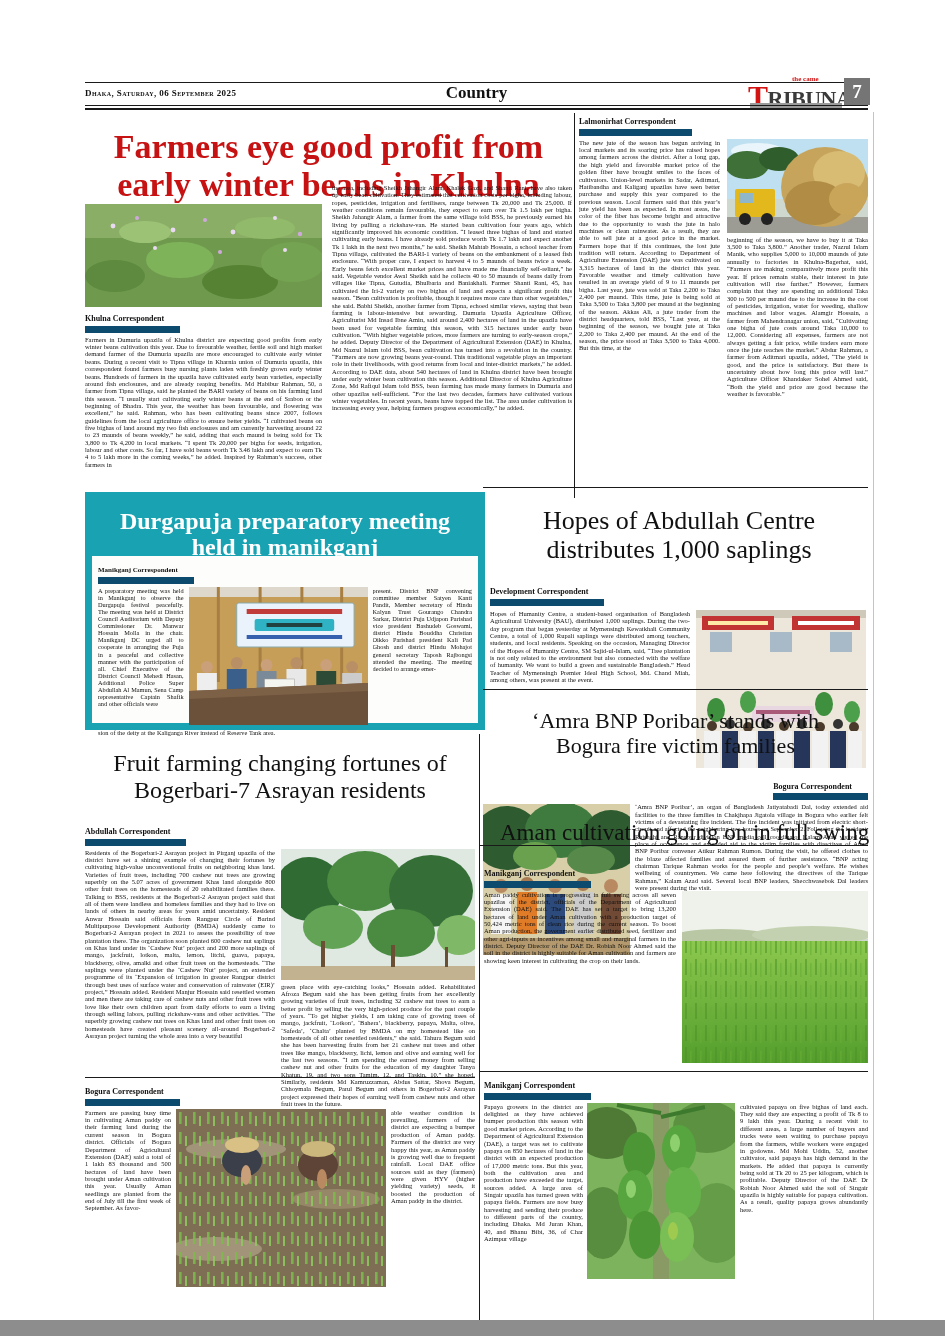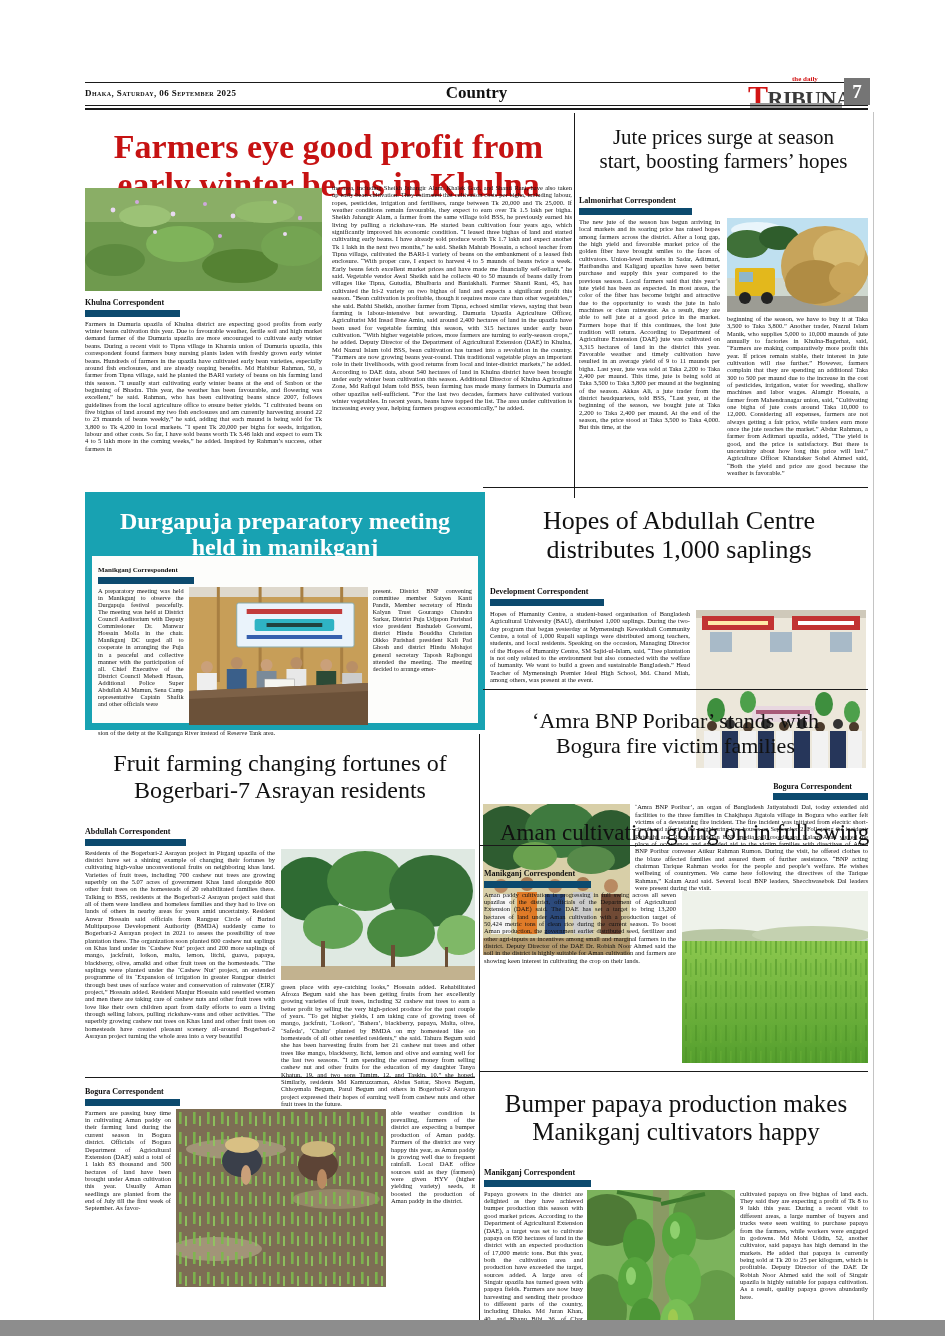--- a/index.html
+++ b/index.html
@@ -25,21 +25,21 @@
   #mh-title{position:absolute;left:0;top:4px;white-space:nowrap;font-weight:800;letter-spacing:-.5px;}
   #mh-title .t-init{color:#d21414;font-size:30px;}
   #mh-title .t-rest{color:#3a3a3a;font-size:22px;}
   #mh-bar{position:absolute;left:2px;top:28px;width:92px;height:6px;background:#9a9a9a;}
   #mh-pagebox{position:absolute;left:96px;top:3px;width:26px;height:27px;background:#757575;
               color:#fff;font-size:19px;font-weight:700;text-align:center;line-height:27px;}
   
   .article{position:absolute;}
   #beans{left:85px;top:112px;width:487px;height:390px;}
   #beans .hl{font-size:34px;}
-  #beans-left{position:absolute;left:0;top:76px;width:237px;height:304px;}
+  #beans-left{position:absolute;left:0;top:92px;width:237px;height:304px;}
   #beans-photo{width:237px;height:103px;}
   #beans-col1{height:178px;}
   #beans-col2{position:absolute;left:247px;top:72px;width:240px;height:318px;}
   #jute{left:579px;top:110px;width:289px;height:393px;}
   #jute .hl{font-size:21px;}
   .jute-cols{display:flex;gap:7px;}
   .jute-col{width:141px;}
   #jute-col1{height:316px;}
   #jute-photo{width:141px;height:94px;margin-bottom:3px;}
   #jute-col2{height:219px;}
@@ -91,21 +91,21 @@
 </style>
 </head>
 <body>
 
 <div id="paper">
 
   <div class="hrule" style="left:85px;top:82px;width:783px;"></div>
   <div class="abs" id="date-line">Dhaka, Saturday, 06 September 2025</div>
   <div class="abs" id="section-label">Country</div>
   <div class="abs" id="masthead">
-    <div id="mh-tagline">the daily</div>
+    <div id="mh-tagline">the came</div>
     <div id="mh-title"><span class="t-init">T</span><span class="t-rest">RIBUNAL</span></div>
     <div id="mh-bar"></div>
     <div id="mh-pagebox">7</div>
   </div>
   <div class="hrule" style="left:85px;top:105px;width:783px;"></div>
   <div class="hrule" style="left:85px;top:108px;width:783px;height:2px;"></div>
 
   <section class="article" id="beans">
     <h1 class="hl hl-red">Farmers eye good profit from early winter beans in Khulna</h1>
     <div id="beans-left">
@@ -133,21 +133,20 @@
       </div>
       <div class="byline">Khulna Correspondent</div>
       <div class="body-text" id="beans-col1">Farmers in Dumuria upazila of Khulna district are expecting good profits from early winter beans cultivation this year. Due to favourable weather, fertile soil and high market demand farmer of the Dumuria upazila are more encouraged to cultivate early winter beans. During a recent visit to Tipna village in Kharnia union of Dumuria upazila, this correspondent found farmers busy nursing plants laden with freshly grown early winter beans. Hundreds of farmers in the upazila have cultivated early bean varieties, especially around fish enclosures, and are already reaping benefits. Md Habibur Rahman, 50, a farmer from Tipna village, said he planted the BARI variety of beans on his farming land this season. “I usually start cultivating early winter beans at the end of Srabon or the beginning of Bhadra. This year, the weather has been favourable, and flowering was excellent,” he said. Rahman, who has been cultivating beans since 2007, follows guidelines from the local agriculture office to ensure better yields. “I cultivated beans on five bighas of land around my two fish enclosures and am currently harvesting around 22 to 23 maunds of beans weekly,” he said, adding that each maund is being sold for Tk 3,800 to Tk 4,200 in local markets. “I spent Tk 20,000 per bigha for seeds, irrigation, labour and other costs. So far, I have sold beans worth Tk 3.46 lakh and expect to earn Tk 4 to 5 lakh more in the coming weeks,” he added. Inspired by Rahman’s success, other farmers in</div>
     </div>
     <div class="body-text" id="beans-col2">the area, including Sheikh Jahangir Alam, Khalek Gazi, and Shanti Rani, have also taken up early bean cultivation. They estimated that cultivation costs per bigha, including labour, ropes, pesticides, irrigation and fertilisers, range between Tk 20,000 and Tk 25,000. If weather conditions remain favourable, they expect to earn over Tk 1.5 lakh per bigha. Sheikh Jahangir Alam, a farmer from the same village told BSS, he previously earned his living by pulling a rickshaw-van. He started bean cultivation four years ago, which significantly improved his economic condition. “I leased three bighas of land and started cultivating early beans. I have already sold produce worth Tk 1.7 lakh and expect another Tk 1 lakh in the next two months,” he said. Sheikh Mahtab Hossain, a school teacher from Tipna village, cultivated the BARI-1 variety of beans on the embankment of a leased fish enclosure. “With proper care, I expect to harvest 4 to 5 maunds of beans twice a week. Early beans fetch excellent market prices and have made me financially self-reliant,” he said. Vegetable vendor Awal Sheikh said he collects 40 to 50 maunds of beans daily from villages like Tipna, Gutudia, Bhulbaria and Baniakhali. Farmer Shanti Rani, 45, has cultivated the Iri-2 variety on two bighas of land and expects a significant profit this season. “Bean cultivation is profitable, though it requires more care than other vegetables,” she said. Babhi Sheikh, another farmer from Tipna, echoed similar views, saying that bean farming is labour-intensive but rewarding. Dumuria Upazila Agriculture Officer, Agriculturist Md Insad Ibne Amin, said around 2,400 hectares of land in the upazila have been used for vegetable farming this season, with 315 hectares under early bean cultivation. “With higher vegetable prices, more farmers are turning to early-season crops,” he added. Deputy Director of the Department of Agricultural Extension (DAE) in Khulna, Md Nazrul Islam told BSS, bean cultivation has turned into a revolution in the country. “Farmers are now growing beans year-round. This traditional vegetable plays an important role in their livelihoods, with good returns from local and inter-district markets,” he added. According to DAE data, about 540 hectares of land in Khulna district have been brought under early winter bean cultivation this season. Additional Director of Khulna Agriculture Zone, Md Rafiqul Islam told BSS, bean farming has made many farmers in Dumuria and other upazilas self-sufficient. “For the last two decades, farmers have cultivated various winter vegetables. In recent years, beans have topped the list. The area under cultivation is increasing every year, helping farmers progress economically,” he added.</div>
   </section>
 
   <div class="vrule" style="left:574px;top:113px;height:385px;"></div>
 
   <section class="article" id="jute">
-    <h2 class="hl">Jute prices surge at season start, boosting farmers’ hopes</h2>
     <div><span class="byline">Lalmonirhat Correspondent</span></div>
     <div class="jute-cols">
       <div class="body-text jute-col" id="jute-col1">The new jute of the season has begun arriving in local markets and its soaring price has raised hopes among farmers across the district. After a long gap, the high yield and favorable market price of the golden fiber have brought smiles to the faces of cultivators. Union-level markets in Sadar, Aditmari, Hatibandha and Kaliganj upazilas have seen better purchase and supply this year compared to the previous season. Local farmers said that this year’s jute yield has been as expected. In most areas, the color of the fiber has become bright and attractive due to the opportunity to wash the jute in halo machines or clean rainwater. As a result, they are able to sell jute at a good price in the market. Farmers hope that if this continues, the lost jute tradition will return. According to Department of Agriculture Extension (DAE) jute was cultivated on 3,315 hectares of land in the district this year. Favorable weather and timely cultivation have resulted in an average yield of 9 to 11 maunds per bigha. Last year, jute was sold at Taka 2,200 to Taka 2,400 per maund. This time, jute is being sold at Taka 3,500 to Taka 3,800 per maund at the beginning of the season. Akkas Ali, a jute trader from the district headquarters, told BSS, “Last year, at the beginning of the season, we bought jute at Taka 2,200 to Taka 2,400 per maund. At the end of the season, the price stood at Taka 3,500 to Taka 4,000. But this time, at the</div>
       <div class="jute-col">
         <div class="photo" id="jute-photo">
           <svg viewBox="0 0 141 94" preserveAspectRatio="none">
             <rect width="141" height="60" fill="#bfe0f0"></rect>
             <ellipse cx="30" cy="12" rx="26" ry="8" fill="#e9f5fb"></ellipse>
             <ellipse cx="20" cy="26" rx="22" ry="14" fill="#3f7038"></ellipse>
             <ellipse cx="52" cy="20" rx="20" ry="12" fill="#2f5d2c"></ellipse>
@@ -339,21 +338,20 @@
           <rect y="50" width="186" height="122" fill="url(#amg)"></rect>
           <rect y="50" width="186" height="122" fill="url(#amp)"></rect>
         </svg>
       </div>
     </div>
   </section>
 
   <div class="hrule" style="left:479px;top:1071px;width:389px;"></div>
 
   <section class="article" id="papaya">
-    <h2 class="hl">Bumper papaya production makes Manikganj cultivators happy</h2>
     <div><span class="byline">Manikganj Correspondent</span></div>
     <div class="papaya-row">
       <div id="papaya-leftblock">
         <div class="photo" id="papaya-photo">
           <svg viewBox="0 0 148 176" preserveAspectRatio="none">
             <rect width="148" height="176" fill="#7cb35c"></rect>
             <ellipse cx="20" cy="30" rx="30" ry="26" fill="#4e7a36"></ellipse>
             <ellipse cx="120" cy="24" rx="34" ry="26" fill="#5d9142"></ellipse>
             <ellipse cx="130" cy="120" rx="30" ry="40" fill="#659c48"></ellipse>
             <ellipse cx="16" cy="120" rx="24" ry="36" fill="#588c3e"></ellipse>

